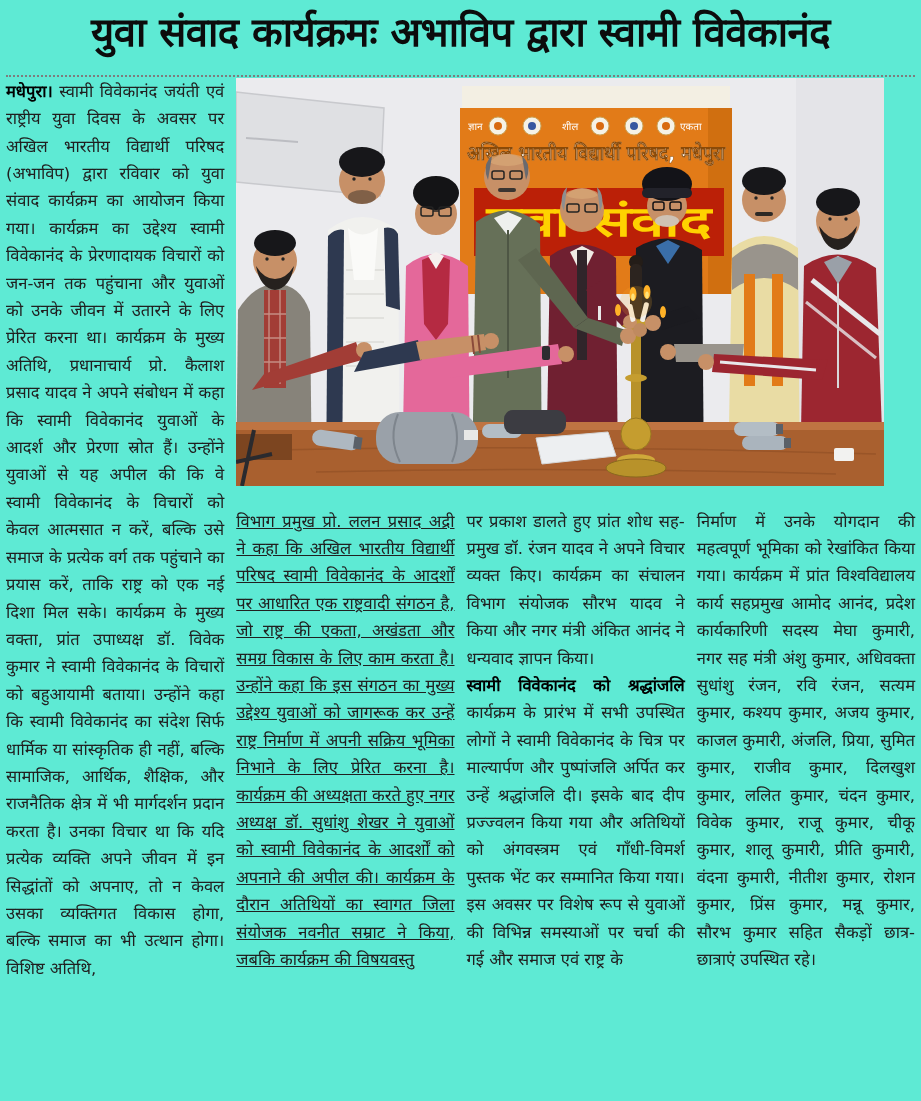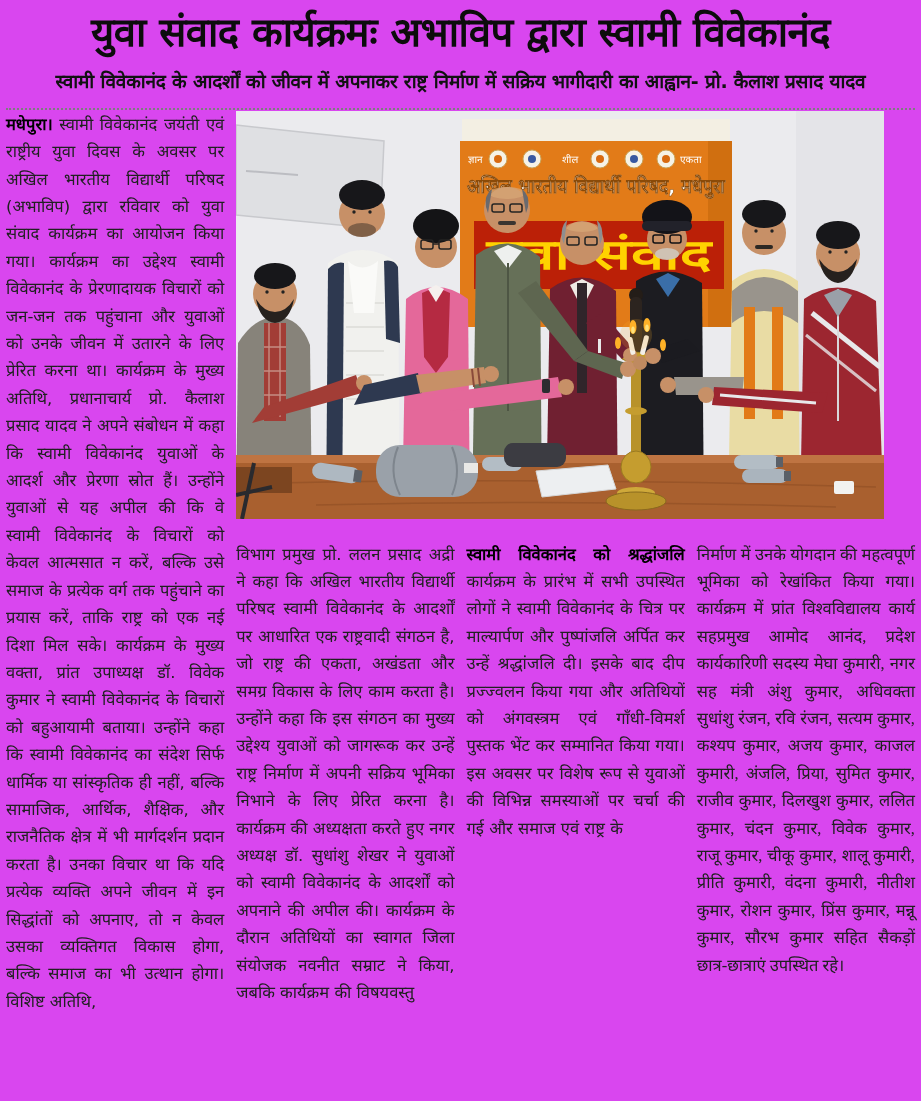--- a/index.html
+++ b/index.html
@@ -2,21 +2,21 @@
 <html lang="hi"><head>
 <meta charset="utf-8">
 <style>
   html,body{margin:0;padding:0;background:#ffffff;}
   .page{
     position:relative;
     width:921px;height:1101px;
     box-sizing:border-box;
     padding:0 6px 0 6px;
     overflow:hidden;
-    background:#d946ef;
+    background:#5eead4;
     font-family:"DejaVu Sans", sans-serif;
     color:#1f1f1f;
   }
   
   .header{
     border-bottom:2px dotted #7d7d7d;
     padding:4px 0 14px 0;
   }
   .headline{margin:0;text-align:center;color:#0c0c0c;font-weight:700;}
   .headline .hl{
@@ -47,35 +47,34 @@
     font-size:16.5px;
     line-height:27.4px;
     text-align:justify;
     color:#202020;
   }
   .col p{margin:0;}
   .col .lead{font-weight:700;color:#000;}
   .col .inline-subhead{font-weight:700;color:#000;}
   .col1{grid-column:1;grid-row:1 / 3;}
   .photo-cell{grid-column:2 / 5;grid-row:1;margin:0;text-decoration:underline;}
-  .col2{grid-column:2;grid-row:2;}
+  .col2{grid-column:2;grid-row:2;text-decoration:underline;}
   .col3{grid-column:3;grid-row:2;}
-  .col4{grid-column:4;grid-row:2;font-family:Liberation Serif, serif;}
+  .col4{grid-column:4;grid-row:2;}
   .photo-cell svg{display:block;}
 </style>
 </head>
 <body>
 
 <div class="page">
 
   <header class="header">
     <h1 class="headline">
       <span class="hl">युवा संवाद कार्यक्रमः अभाविप द्वारा स्वामी विवेकानंद</span>
     </h1>
-    <p class="subhead">स्वामी विवेकानंद के आदर्शों को जीवन में अपनाकर राष्ट्र निर्माण में सक्रिय भागीदारी का आह्वान- प्रो. कैलाश प्रसाद यादव</p>
   </header>
 
   <main class="content">
 
     <article class="col col1">
       <p><span class="lead">मधेपुरा।</span> <span>स्वामी विवेकानंद जयंती एवं राष्ट्रीय युवा दिवस के अवसर पर अखिल भारतीय विद्यार्थी परिषद (अभाविप) द्वारा रविवार को युवा संवाद कार्यक्रम का आयोजन किया गया। कार्यक्रम का उद्देश्य स्वामी विवेकानंद के प्रेरणादायक विचारों को जन-जन तक पहुंचाना और युवाओं को उनके जीवन में उतारने के लिए प्रेरित करना था। कार्यक्रम के मुख्य अतिथि, प्रधानाचार्य प्रो. कैलाश प्रसाद यादव ने अपने संबोधन में कहा कि स्वामी विवेकानंद युवाओं के आदर्श और प्रेरणा स्रोत हैं। उन्होंने युवाओं से यह अपील की कि वे स्वामी विवेकानंद के विचारों को केवल आत्मसात न करें, बल्कि उसे समाज के प्रत्येक वर्ग तक पहुंचाने का प्रयास करें, ताकि राष्ट्र को एक नई दिशा मिल सके। कार्यक्रम के मुख्य वक्ता, प्रांत उपाध्यक्ष डॉ. विवेक कुमार ने स्वामी विवेकानंद के विचारों को बहुआयामी बताया। उन्होंने कहा कि स्वामी विवेकानंद का संदेश सिर्फ धार्मिक या सांस्कृतिक ही नहीं, बल्कि सामाजिक, आर्थिक, शैक्षिक, और राजनैतिक क्षेत्र में भी मार्गदर्शन प्रदान करता है। उनका विचार था कि यदि प्रत्येक व्यक्ति अपने जीवन में इन सिद्धांतों को अपनाए, तो न केवल उसका व्यक्तिगत विकास होगा, बल्कि समाज का भी उत्थान होगा। विशिष्ट अतिथि,</span></p>
     </article>
 
     <figure class="photo-cell">
       <svg viewBox="0 0 648 408" width="648" height="408" role="img">
@@ -289,20 +288,21 @@
           <ellipse cx="427" cy="234" rx="3" ry="6" fill="#ffb227"></ellipse>
         </g>
       </svg>
     </figure>
 
     <article class="col col2">
       <p>विभाग प्रमुख प्रो. ललन प्रसाद अद्री ने कहा कि अखिल भारतीय विद्यार्थी परिषद स्वामी विवेकानंद के आदर्शों पर आधारित एक राष्ट्रवादी संगठन है, जो राष्ट्र की एकता, अखंडता और समग्र विकास के लिए काम करता है। उन्होंने कहा कि इस संगठन का मुख्य उद्देश्य युवाओं को जागरूक कर उन्हें राष्ट्र निर्माण में अपनी सक्रिय भूमिका निभाने के लिए प्रेरित करना है। कार्यक्रम की अध्यक्षता करते हुए नगर अध्यक्ष डॉ. सुधांशु शेखर ने युवाओं को स्वामी विवेकानंद के आदर्शों को अपनाने की अपील की। कार्यक्रम के दौरान अतिथियों का स्वागत जिला संयोजक नवनीत सम्राट ने किया, जबकि कार्यक्रम की विषयवस्तु</p>
     </article>
 
     <article class="col col3">
+      <p>पर प्रकाश डालते हुए प्रांत शोध सह-प्रमुख डॉ. रंजन यादव ने अपने विचार व्यक्त किए। कार्यक्रम का संचालन विभाग संयोजक सौरभ यादव ने किया और नगर मंत्री अंकित आनंद ने धन्यवाद ज्ञापन किया।</p>
       <p><span class="inline-subhead">स्वामी विवेकानंद को श्रद्धांजलि</span> <span>कार्यक्रम के प्रारंभ में सभी उपस्थित लोगों ने स्वामी विवेकानंद के चित्र पर माल्यार्पण और पुष्पांजलि अर्पित कर उन्हें श्रद्धांजलि दी। इसके बाद दीप प्रज्ज्वलन किया गया और अतिथियों को अंगवस्त्रम एवं गाँधी-विमर्श पुस्तक भेंट कर सम्मानित किया गया। इस अवसर पर विशेष रूप से युवाओं की विभिन्न समस्याओं पर चर्चा की गई और समाज एवं राष्ट्र के</span></p>
     </article>
 
     <article class="col col4">
       <p>निर्माण में उनके योगदान की महत्वपूर्ण भूमिका को रेखांकित किया गया। कार्यक्रम में प्रांत विश्वविद्यालय कार्य सहप्रमुख आमोद आनंद, प्रदेश कार्यकारिणी सदस्य मेघा कुमारी, नगर सह मंत्री अंशु कुमार, अधिवक्ता सुधांशु रंजन, रवि रंजन, सत्यम कुमार, कश्यप कुमार, अजय कुमार, काजल कुमारी, अंजलि, प्रिया, सुमित कुमार, राजीव कुमार, दिलखुश कुमार, ललित कुमार, चंदन कुमार, विवेक कुमार, राजू कुमार, चीकू कुमार, शालू कुमारी, प्रीति कुमारी, वंदना कुमारी, नीतीश कुमार, रोशन कुमार, प्रिंस कुमार, मन्नू कुमार, सौरभ कुमार सहित सैकड़ों छात्र-छात्राएं उपस्थित रहे।</p>
     </article>
 
   </main>
 </div>
 

